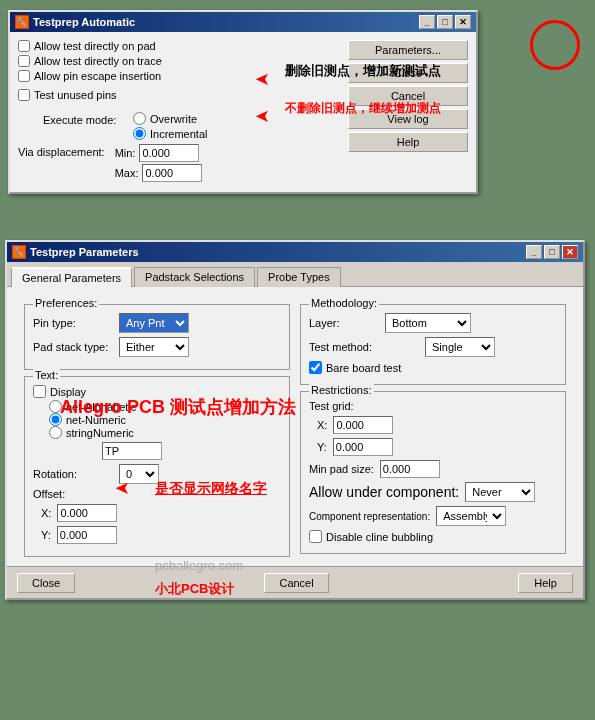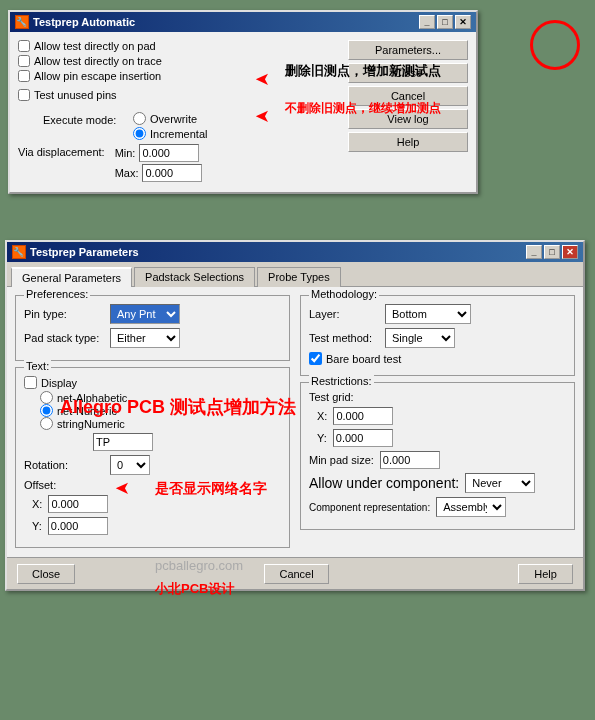--- a/index.html
+++ b/index.html
@@ -214,21 +214,21 @@
     }
 
     .tab.active {
       background: #f0f0f0;
       border-top: 2px solid #fff;
       border-left: 1px solid #999;
       z-index: 1;
     }
 
     .tab-content {
-      padding: 8px;
+      padding: 17px;
     }
 
     .two-col {
       display: flex;
       gap: 10px;
     }
 
     .group-box {
       border: 1px solid #999;
       padding: 4px 8px 8px 8px;
@@ -298,20 +298,21 @@
       z-index: 200;
     }
 
     .medium-annotation {
       position: absolute;
       color: red;
       font-size: 14px;
       font-weight: bold;
       pointer-events: none;
       z-index: 200;
+      text-decoration: underline;
     }
 
     
     .circle-annotation {
       position: absolute;
       width: 50px;
       height: 50px;
       border: 3px solid red;
       border-radius: 50%;
       pointer-events: none;
@@ -570,21 +571,21 @@
           <div class="form-row">
             <span class="form-label-narrow">Layer:</span>
             <select style="width:86px;">
               <option>Bottom</option>
               <option>Top</option>
               <option>Both</option>
             </select>
           </div>
           <div class="form-row">
             <span class="form-label-narrow">Test method:</span>
-            <select style="width:70px;">
+            <select style="width:70px;margin-left:40px;">
               <option>Single</option>
               <option>Dual</option>
             </select>
           </div>
           <div class="checkbox-label">
             <input type="checkbox" checked="" style="">
             <span>Bare board test</span>
           </div>
         </div>
 
@@ -614,20 +615,24 @@
             </select>
           </div>
           <div class="form-row">
             <span style="min-width:100px; font-size:10px;">Component representation:</span>
             <select style="width:70px;">
               <option>Assembly</option>
               <option>Silkscreen</option>
               <option>Both</option>
             </select>
           </div>
+          <div class="checkbox-label">
+            <input type="checkbox" style="">
+            <span>Disable cline bubbling</span>
+          </div>
         </div>
       </div>
     </div>
   </div>
 
   <div class="footer-bar">
     <button class="footer-btn">Close</button>
     <button class="footer-btn">Cancel</button>
     <button class="footer-btn">Help</button>
   </div>

